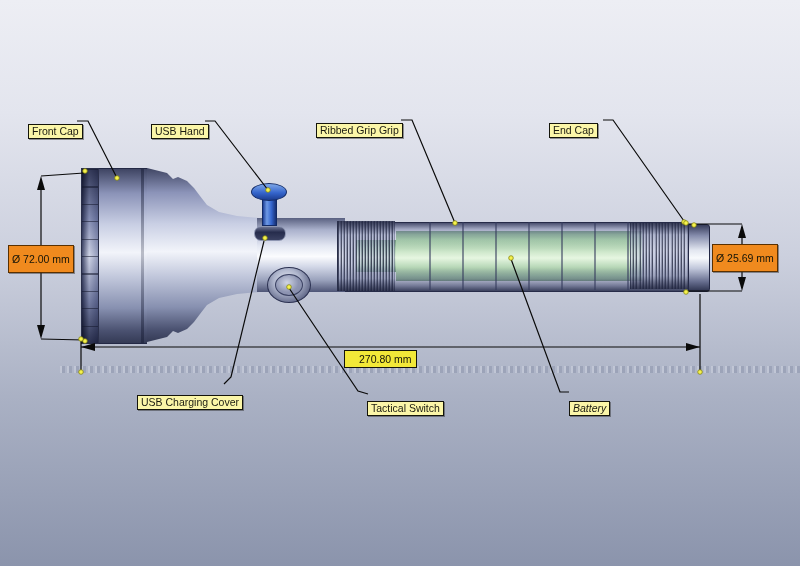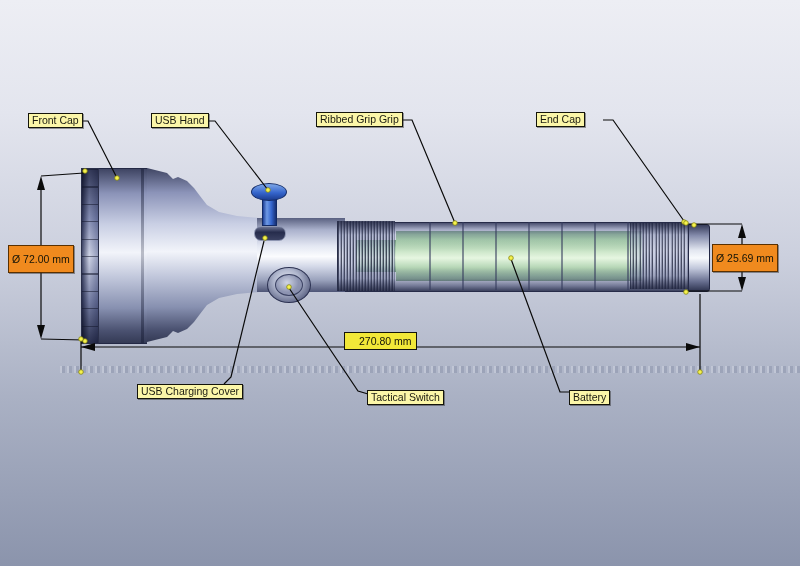--- a/index.html
+++ b/index.html
@@ -102,20 +102,21 @@
   
   #lines-svg{left:0;top:0;z-index:20;pointer-events:none;}
   #lines-svg line,#lines-svg polyline{stroke:#0a0a0a;stroke-width:1.2;fill:none;}
   #lines-svg polygon{fill:#0a0a0a;}
   #lines-svg circle{fill:#f6f24e;stroke:#85850f;stroke-width:.8;}
   .callout{
     position:absolute;z-index:30;
     background:#fbf6a8;border:1px solid #14140a;color:#1a1a10;
     font-size:10.5px;line-height:13px;padding:0 3px;white-space:nowrap;
     box-shadow:1px 1px 0 rgba(40,40,40,.45);
+    margin-top:11px;
   }
   .dim-orange{
     position:absolute;z-index:30;
     background:#f08a1e;border:1px solid #5a3000;color:#141408;
     font-size:10.5px;line-height:14px;padding:6px 3px;white-space:nowrap;
     box-shadow:1px 1px 0 rgba(40,40,40,.45);
   }
   .dim-yellow{
     position:absolute;z-index:30;
     background:#f2e838;border:1px solid #14140a;color:#141408;
@@ -196,22 +197,22 @@
       <line x1="700" y1="294" x2="700" y2="372"></line>
       <circle cx="81" cy="339" r="2.3"></circle>
       <circle cx="81" cy="372" r="2.3"></circle>
       <circle cx="700" cy="372" r="2.3"></circle>
     </g>
   </svg>
 
   <div class="callout" style="left:28px;top:113px;">Front Cap</div>
   <div class="callout" style="left:151px;top:113px;">USB Hand</div>
   <div class="callout" style="left:316px;top:112px;">Ribbed Grip Grip</div>
-  <div class="callout" style="left:536px;top:112px;">End Cap</div>
+  <div class="callout" style="left:549px;top:112px;">End Cap</div>
   <div class="callout" style="left:137px;top:384px;">USB Charging Cover</div>
   <div class="callout" style="left:367px;top:390px;">Tactical Switch</div>
-  <div class="callout" style="left:569px;top:390px;">Battery</div>
+  <div class="callout" style="left:569px;top:390px;font-style:italic;">Battery</div>
 
   <div class="dim-orange" style="left:8px;top:245px;">Ø 72.00 mm</div>
   <div class="dim-orange" style="left:712px;top:244px;">Ø 25.69 mm</div>
-  <div class="dim-yellow" style="left:344px;top:332px;padding-left:14px;">270.80 mm</div>
+  <div class="dim-yellow" style="left:344px;top:350px;padding-left:14px;">270.80 mm</div>
 
 </div>
 
 </body></html>

